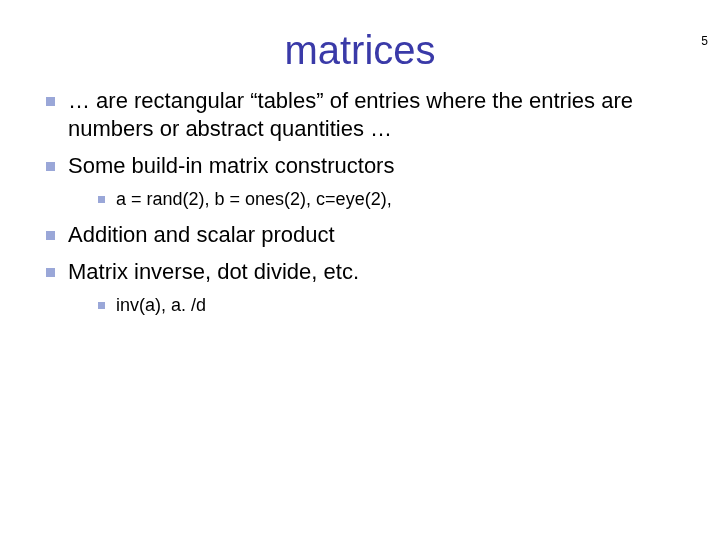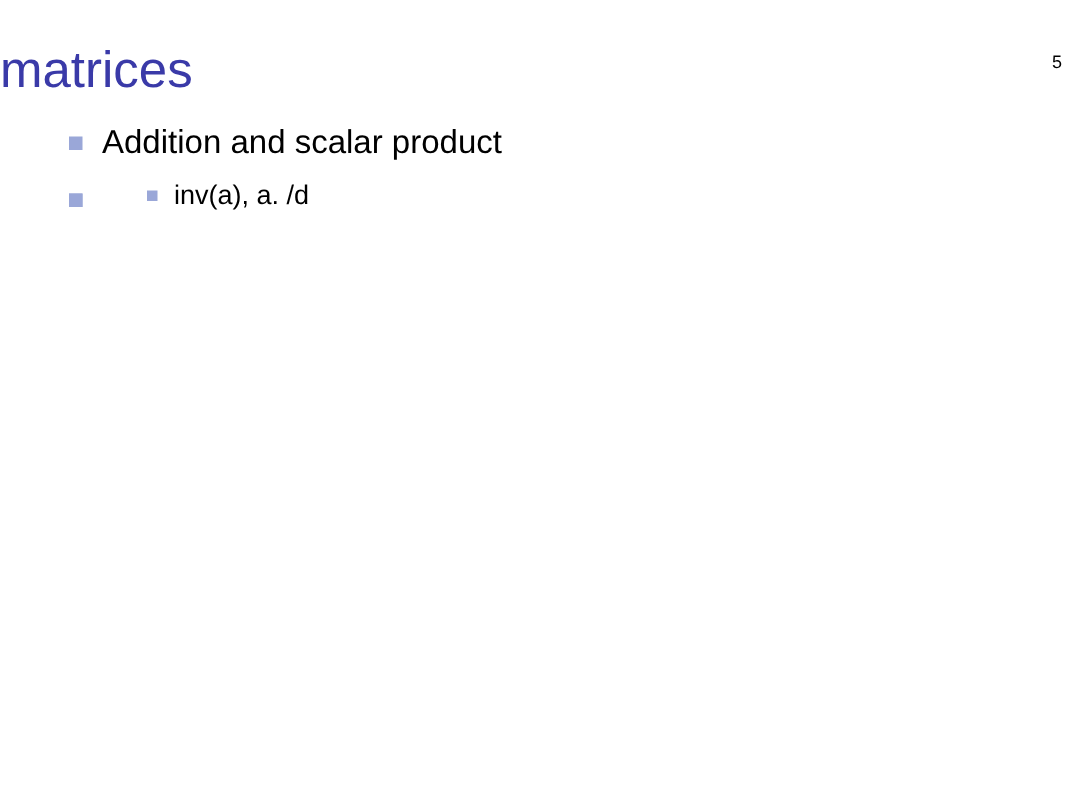--- a/index.html
+++ b/index.html
@@ -19,21 +19,22 @@
     box-sizing: border-box;
   }
   .page-number {
     position: absolute;
     top: 6px;
     right: 12px;
     font-size: 12px;
     color: #000;
   }
   .title {
-    font-size: 34px;
+    text-align: center;
+    font-size: 40px;
     color: #3a3aa8;
     margin-top: 28px;
     margin-bottom: 14px;
     font-weight: normal;
   }
   ul.lvl1 {
     list-style: none;
     margin: 0 40px 0 40px;
     padding: 0;
   }
@@ -78,25 +79,37 @@
 </style>
 </head>
 <body>
 
 <div class="slide">
   <div class="page-number">5</div>
   <div class="title">matrices</div>
 
   <ul class="lvl1">
     <li>
+      <span>… are rectangular “tables” of entries where the entries are numbers or abstract quantities …</span>
+    </li>
+    <li>
+      <span>Some build-in matrix constructors</span>
+      <ul class="lvl2">
+        <li>
+          <span>a = rand(2), b = ones(2), c=eye(2),</span>
+        </li>
+      </ul>
+    </li>
+    <li>
       <span>Addition and scalar product</span>
     </li>
     <li>
     </li>
     <li>
+      <span>Matrix inverse, dot divide, etc.</span>
       <ul class="lvl2">
         <li>
           <span>inv(a), a. /d</span>
         </li>
       </ul>
     </li>
   </ul>
 </div>
 
 </body></html>

